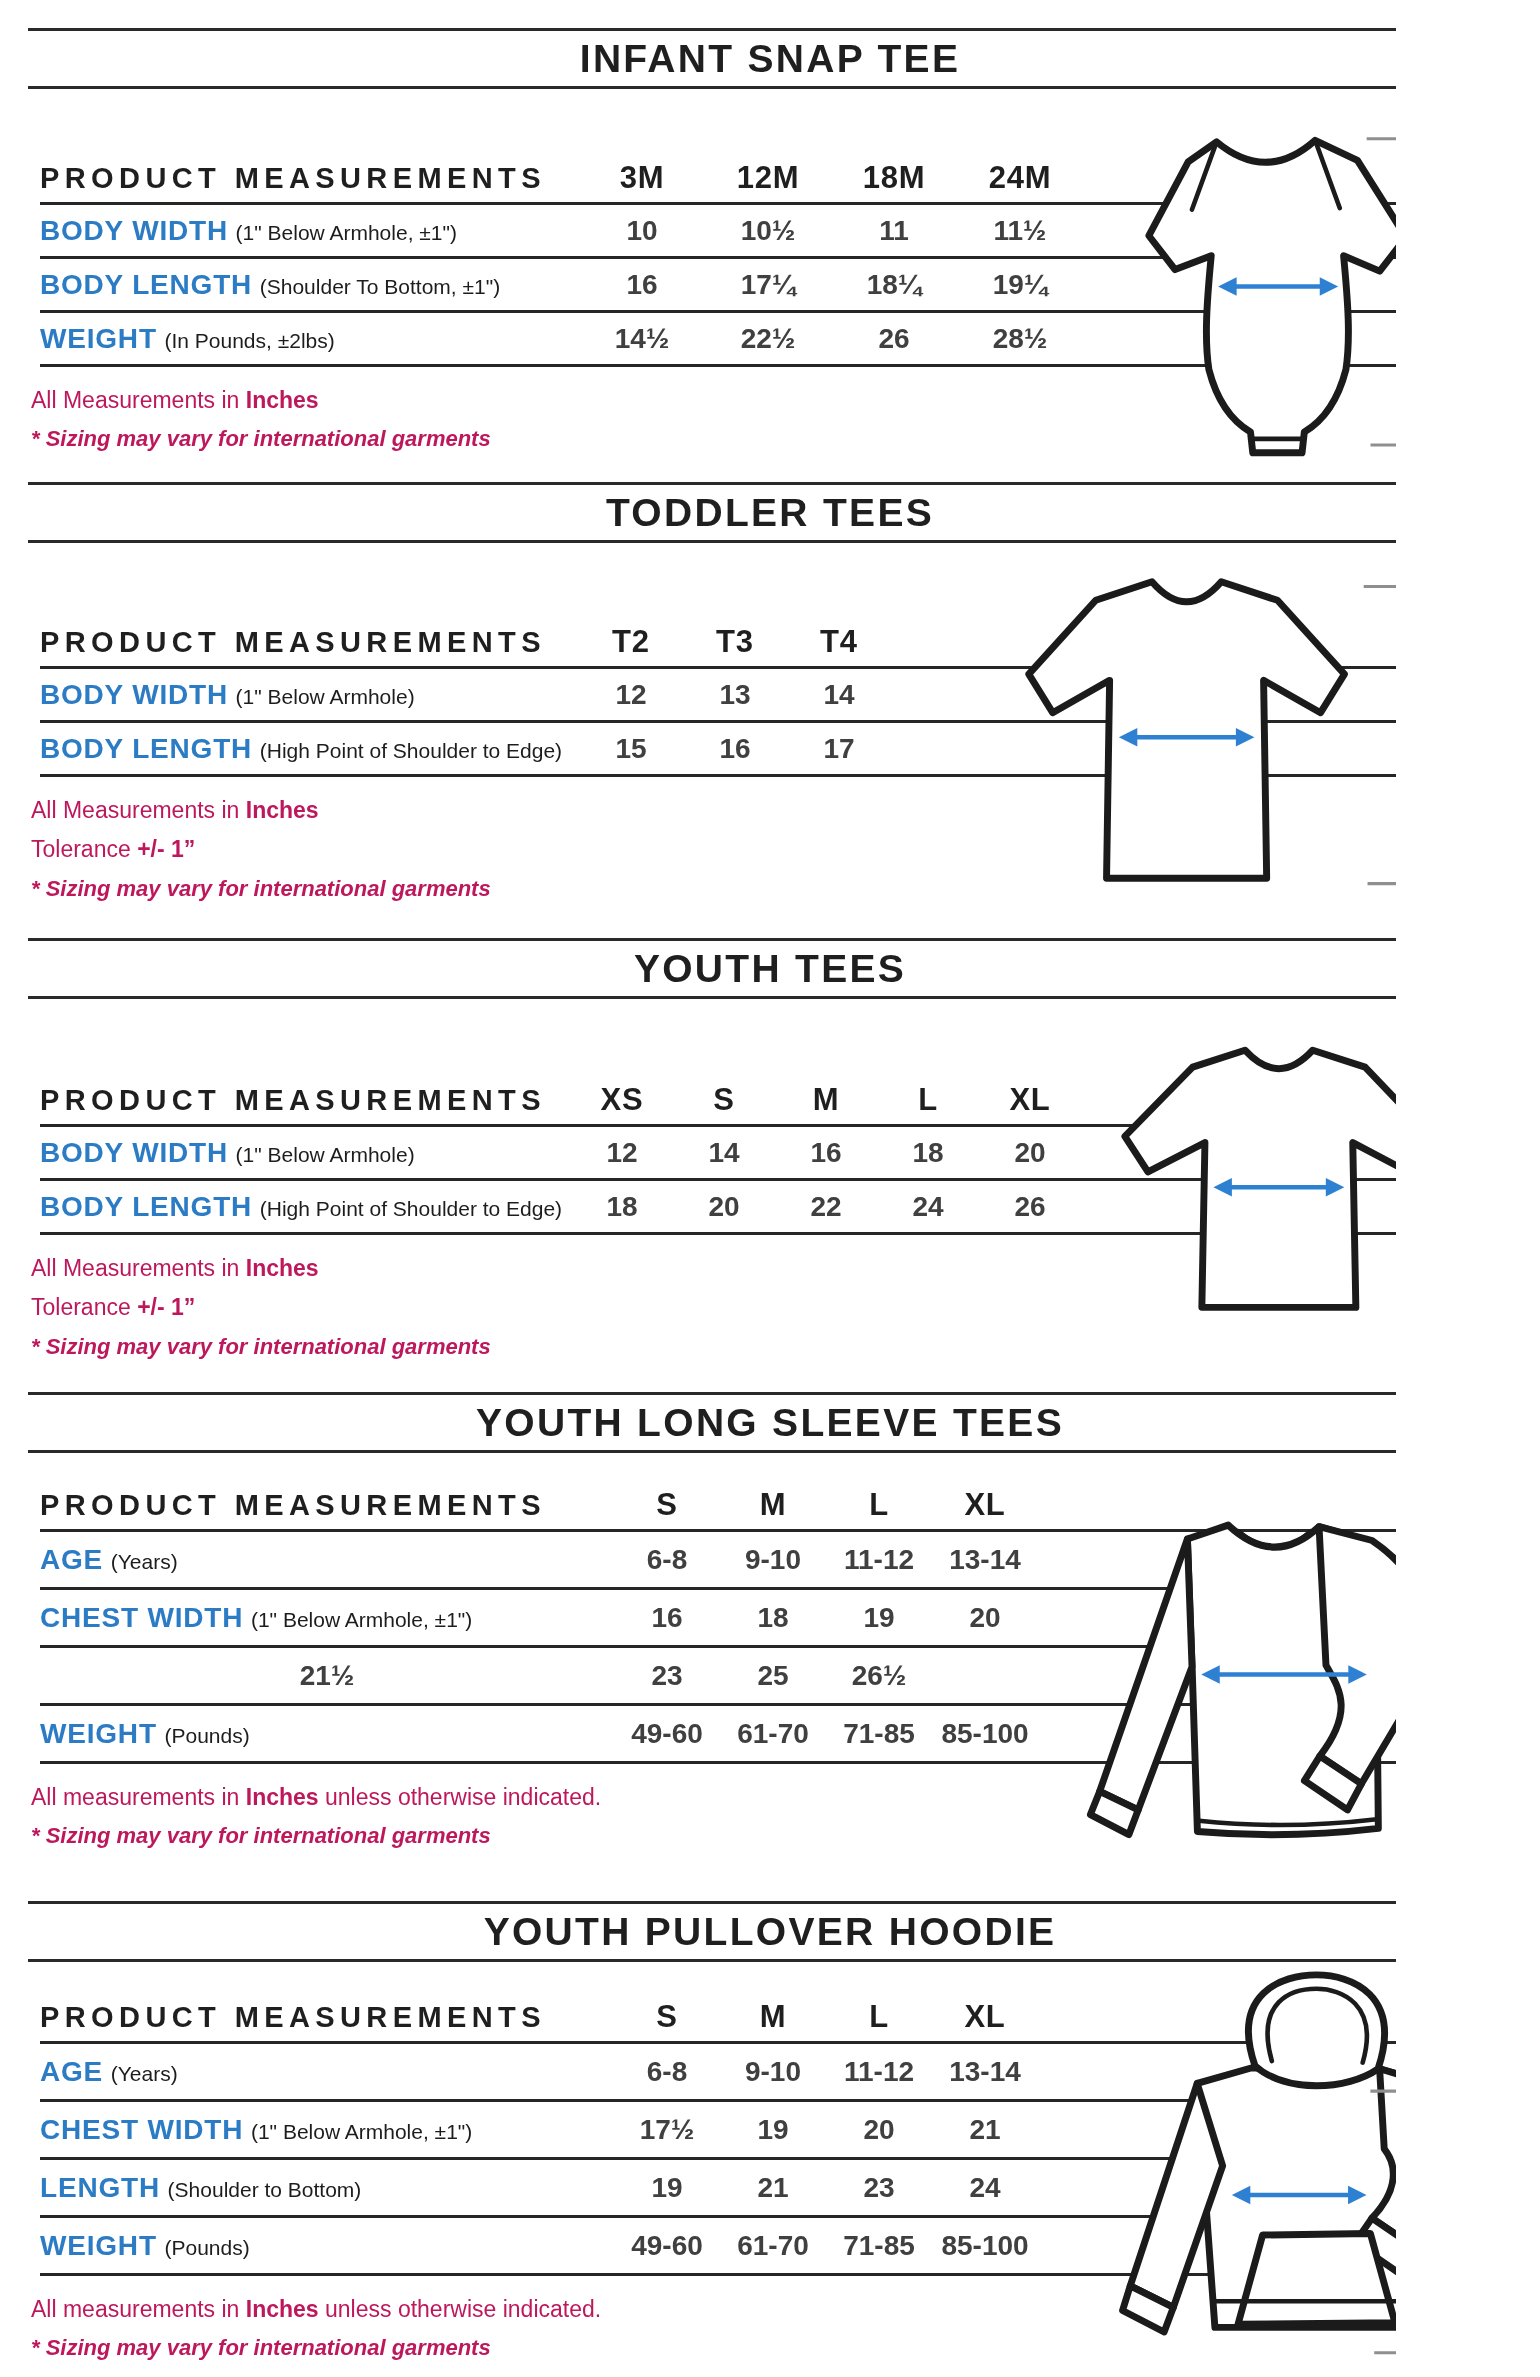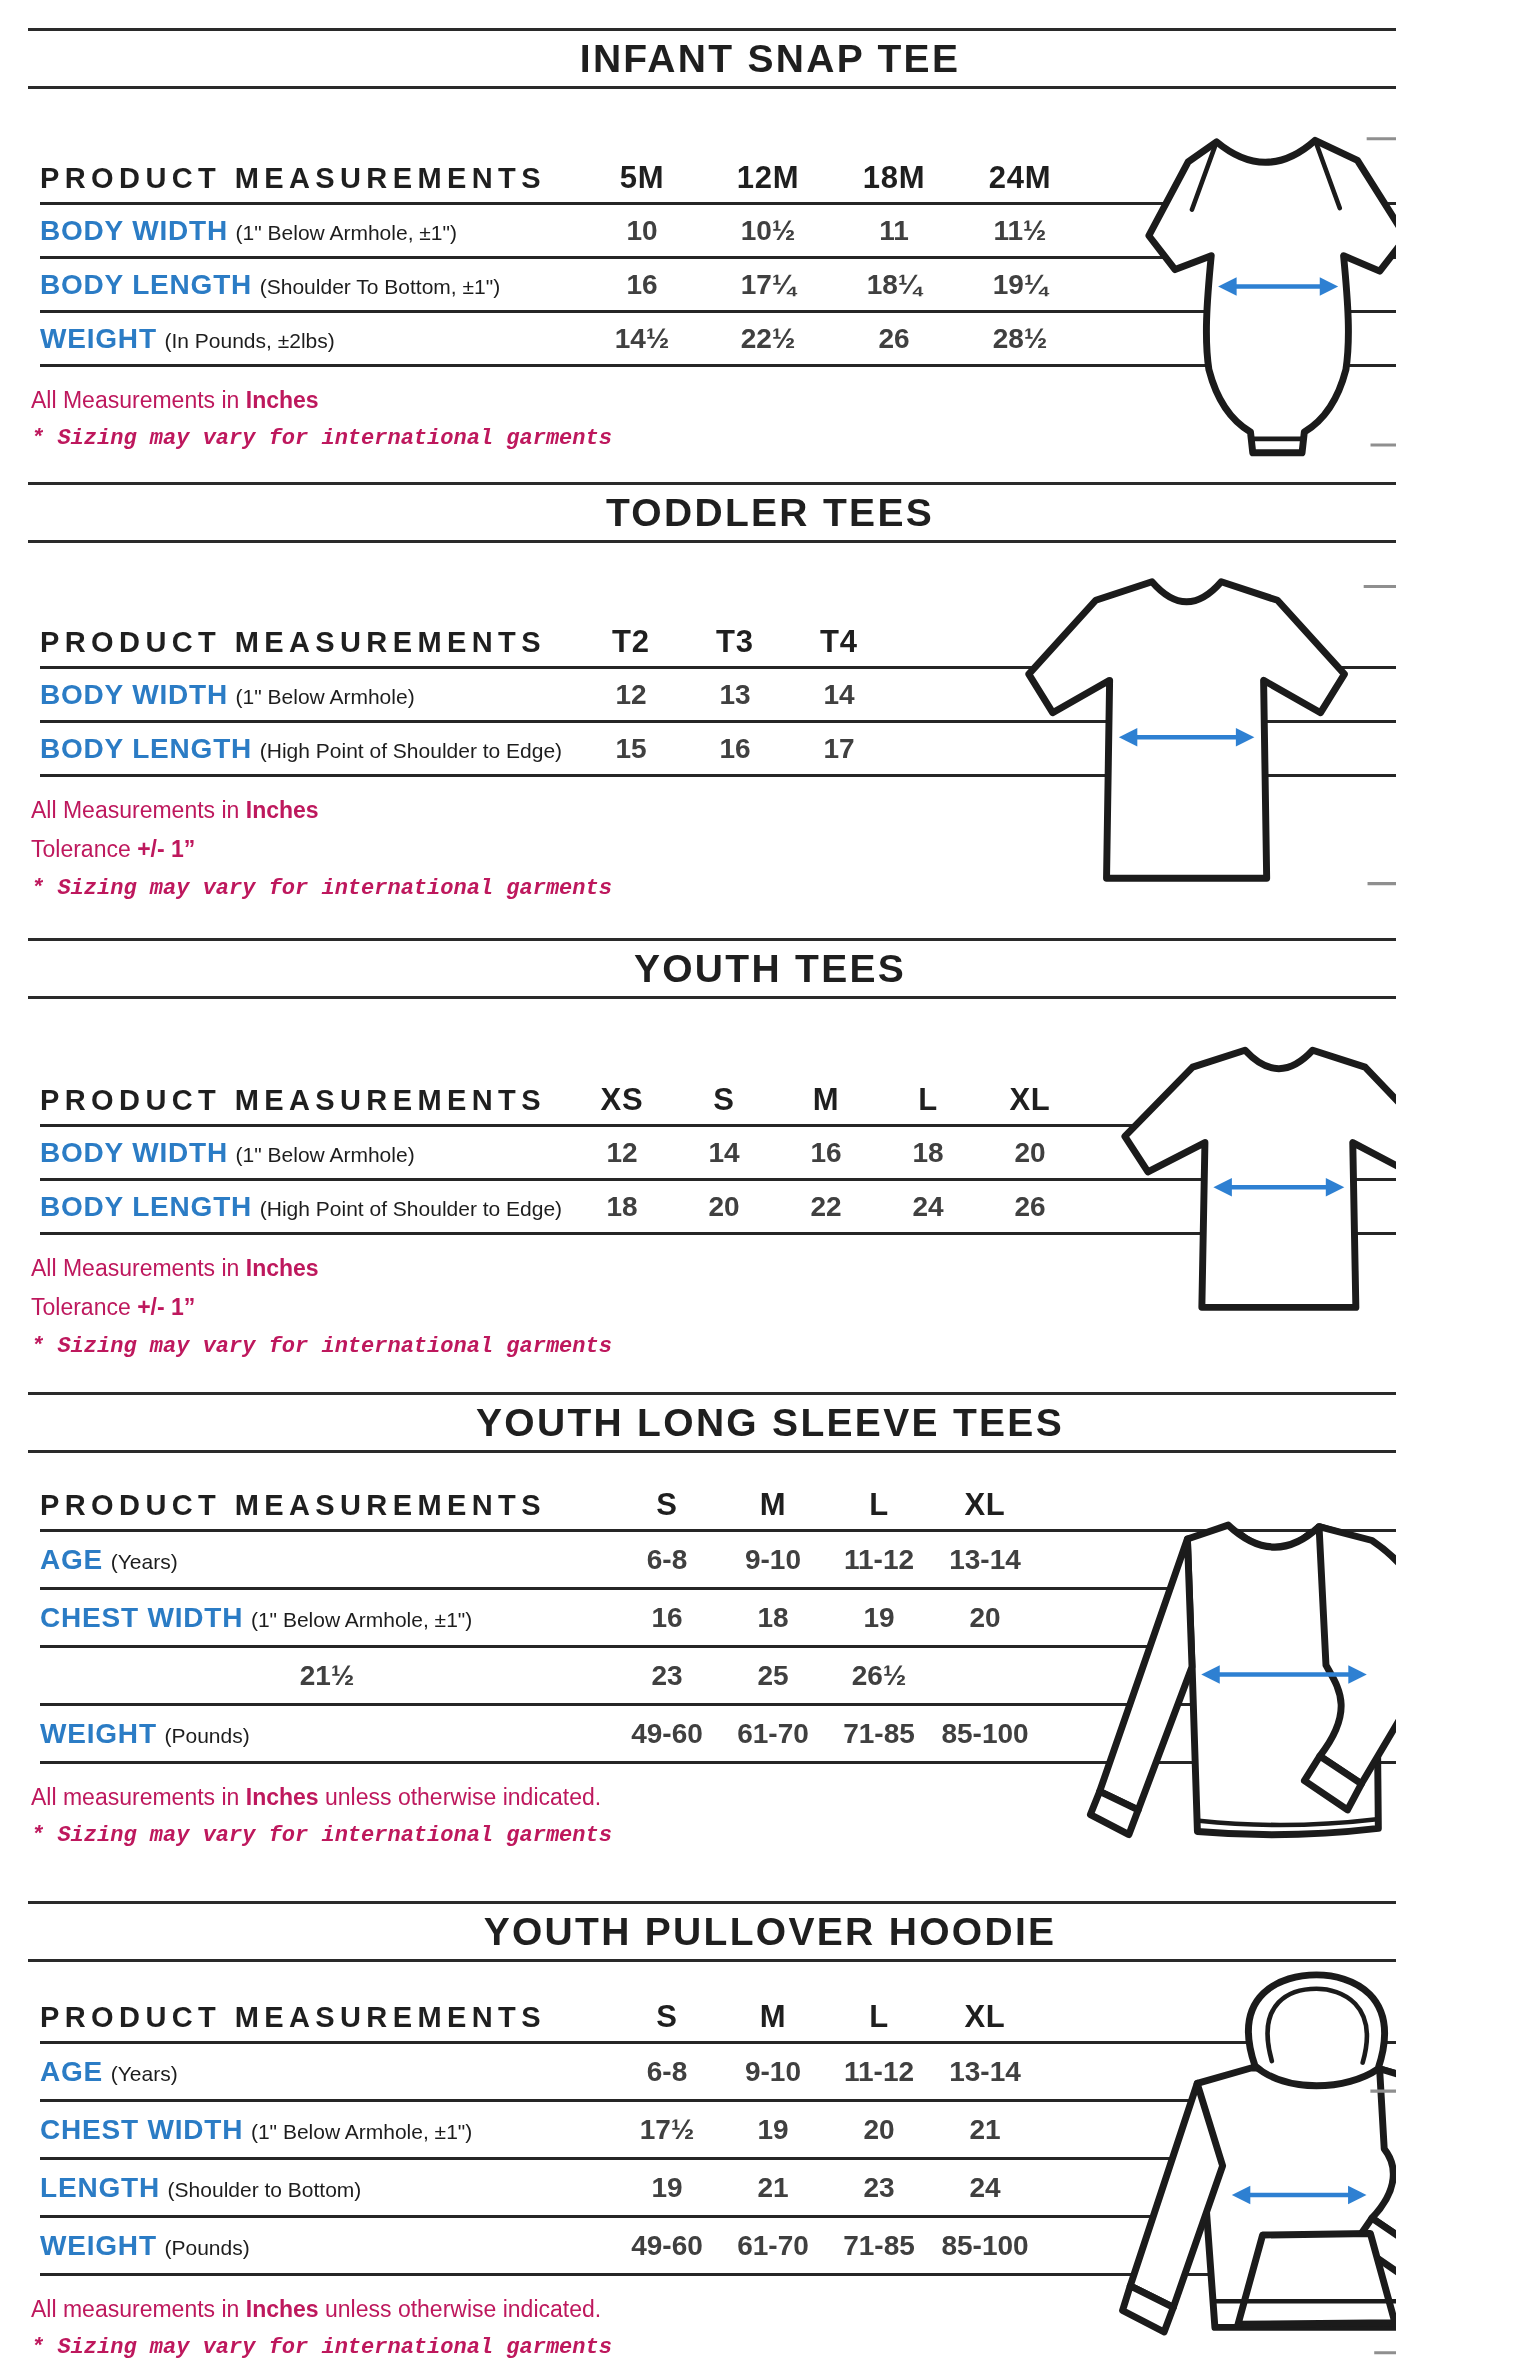--- a/index.html
+++ b/index.html
@@ -26,42 +26,42 @@
   .cell.val { text-align:center; }
   .mhead { font-size:29px; font-weight:bold; letter-spacing:5.4px; color:#1f1f1f; }
   .colhead { font-size:31px; font-weight:bold; color:#1f1f1f; letter-spacing:0.8px; }
   .rowlabel { color:#2b7cc5; font-size:28px; font-weight:bold; letter-spacing:0.8px; }
   .rownote { font-size:21px; color:#1d1d1d; margin-left:7.7px; font-weight:normal; }
   .valtxt { color:#404040; font-size:28px; font-weight:bold; }
 
   .notes { margin:20px 0 0 31px; }
   .note { margin:0 0 12.3px 0; font-size:23px; color:#be185d; }
   .note b { font-weight:bold; }
-  .note.sizing { font-style:italic; font-weight:bold; font-size:22px;font-family:Liberation Mono, monospace; }
+  .note.sizing { font-style:italic; font-weight:bold; font-size:22px; }
 
   .illus { position:absolute; }
   .garment { fill:#ffffff; stroke:#1b1b1b; stroke-width:9; stroke-linejoin:round; stroke-linecap:round; }
   .seam { fill:none; stroke:#1b1b1b; stroke-width:6; stroke-linecap:round; }
   .arrow { stroke:#2e80d2; stroke-width:6; }
   .ahead { fill:#2e80d2; stroke:none; }
   .guide { stroke:#8f8f8f; stroke-width:4; }
 </style>
 </head>
 <body>
 
 <div class="page">
 
   <section class="sec" style="top:28px;">
     <div class="bar">
       <h2 class="bar-title">INFANT SNAP TEE</h2>
     </div>
     <div class="tbl t0" style="margin-top:65px;">
       <div class="row thead">
         <div class="cell mhead">PRODUCT MEASUREMENTS</div>
-        <div class="cell val colhead">5M</div>
+        <div class="cell val colhead">3M</div>
         <div class="cell val colhead">12M</div>
         <div class="cell val colhead">18M</div>
         <div class="cell val colhead">24M</div>
       </div>
       <div class="row">
         <div class="cell"><span class="rowlabel">BODY WIDTH</span><span class="rownote">(1" Below Armhole, ±1")</span></div>
         <div class="cell val valtxt">10</div>
         <div class="cell val valtxt">10½</div>
         <div class="cell val valtxt">11</div>
         <div class="cell val valtxt">11½</div>

